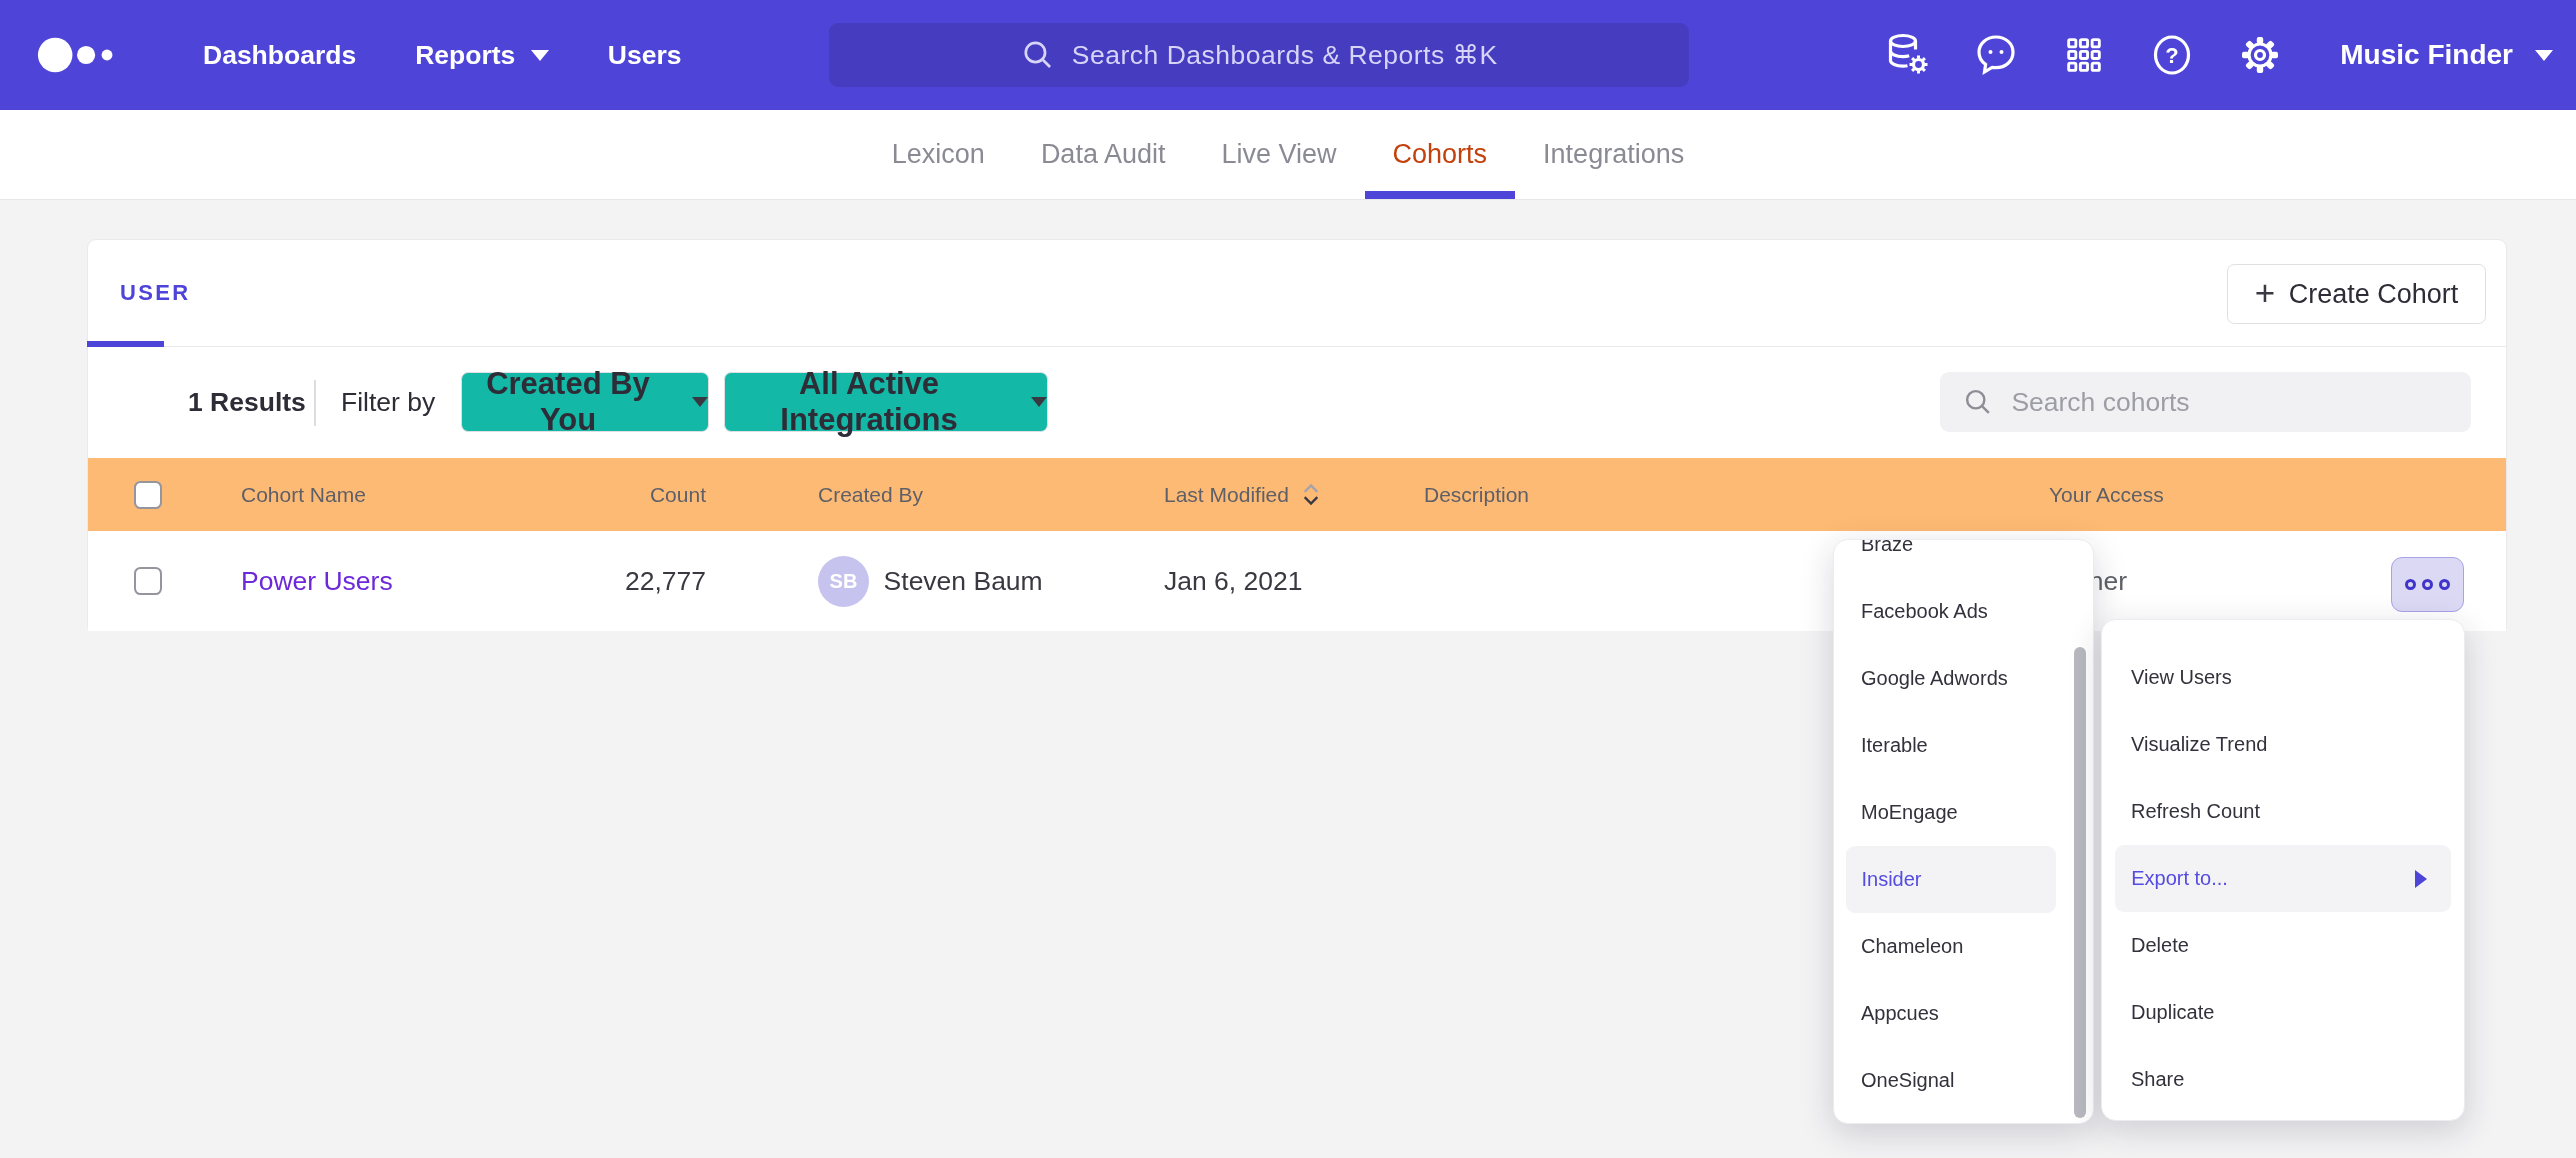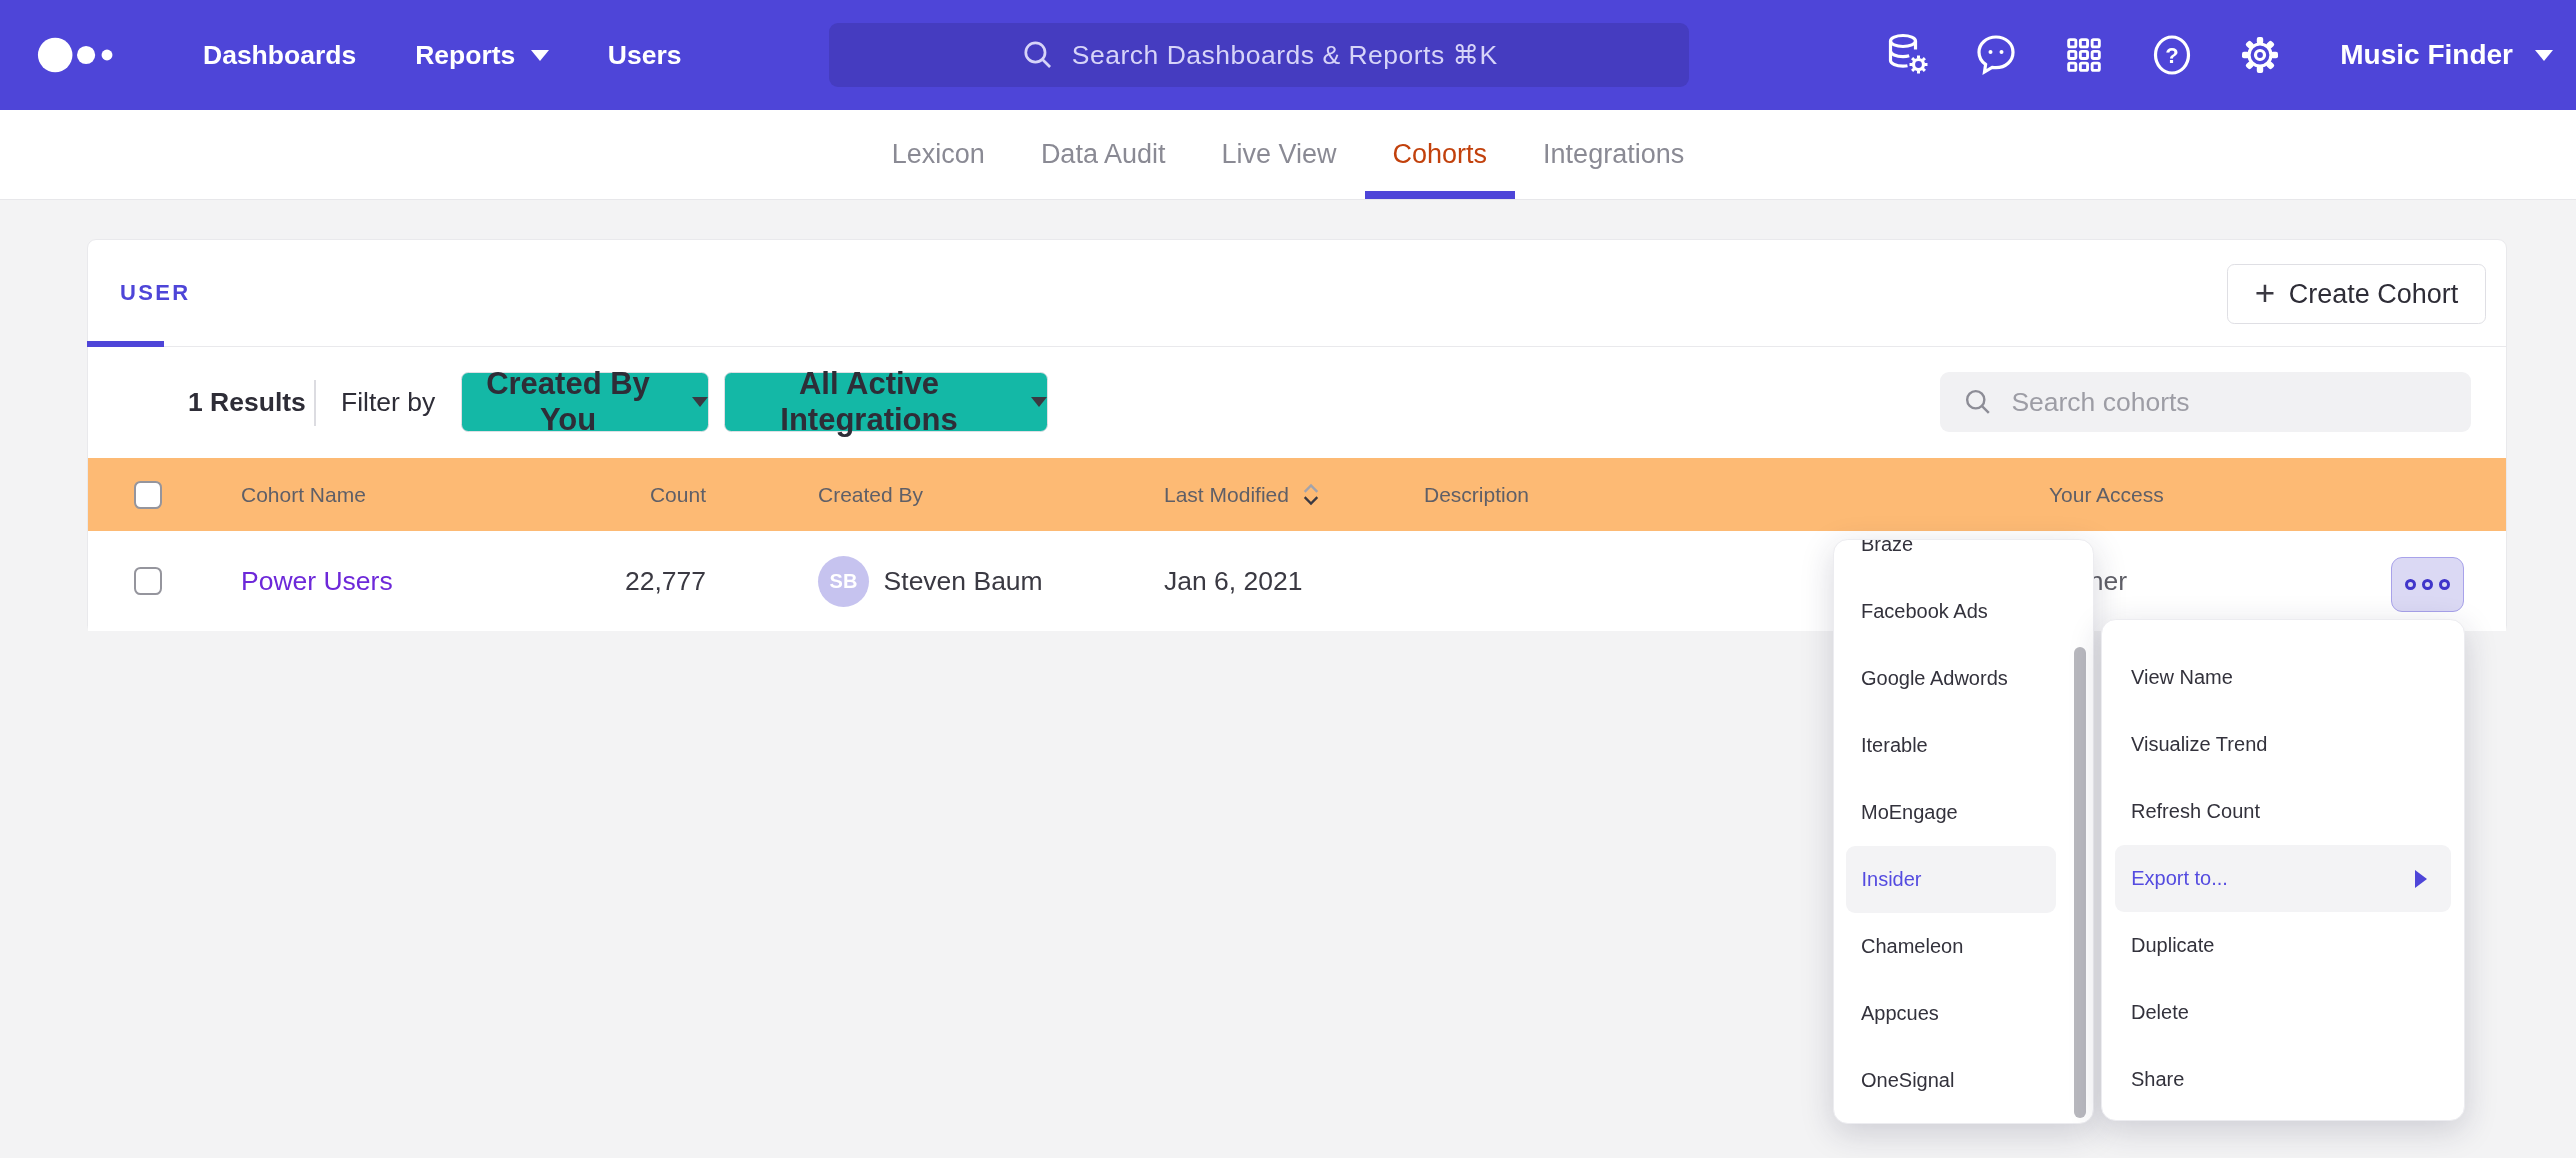--- a/index.html
+++ b/index.html
@@ -335,26 +335,26 @@
       <div class="menu-item">MoEngage</div>
       <div class="menu-item hl">Insider</div>
       <div class="menu-item">Chameleon</div>
       <div class="menu-item">Appcues</div>
       <div class="menu-item">OneSignal</div>
     </div>
     <div class="scroll-thumb"></div>
   </div>
 
   <div class="menu ctxmenu">
-    <div class="menu-item">View Name</div>
+    <div class="menu-item">View Users</div>
     <div class="menu-item">Visualize Trend</div>
     <div class="menu-item">Refresh Count</div>
     <div class="menu-item hl">
       <span>Export to...</span>
       <span class="arrow-right"></span>
     </div>
+    <div class="menu-item">Delete</div>
     <div class="menu-item">Duplicate</div>
-    <div class="menu-item">Delete</div>
     <div class="menu-item">Share</div>
   </div>
 
 </div>
 
 
 </body></html>

